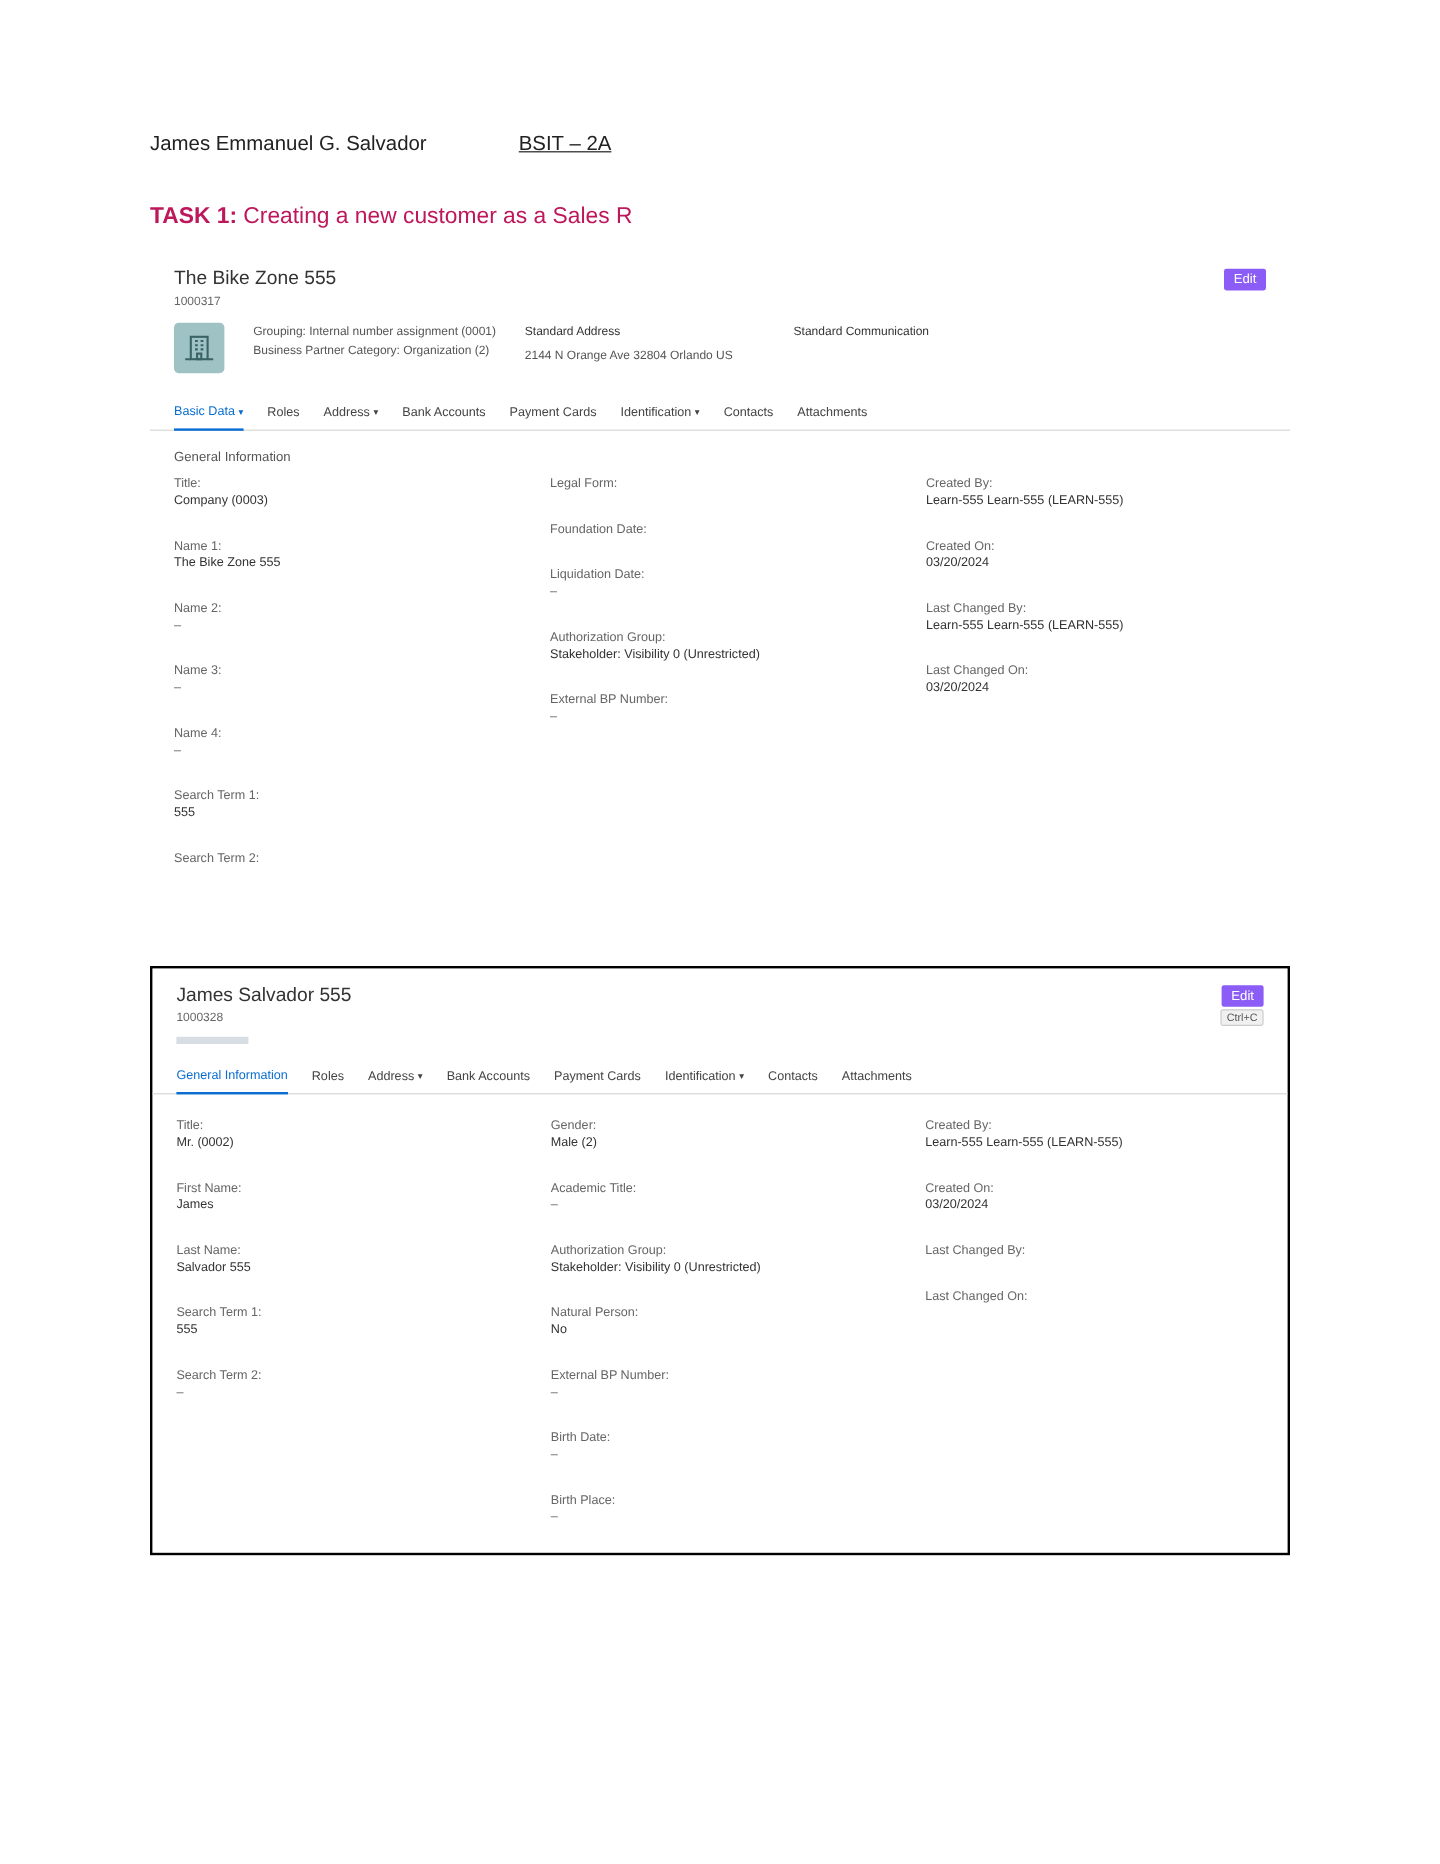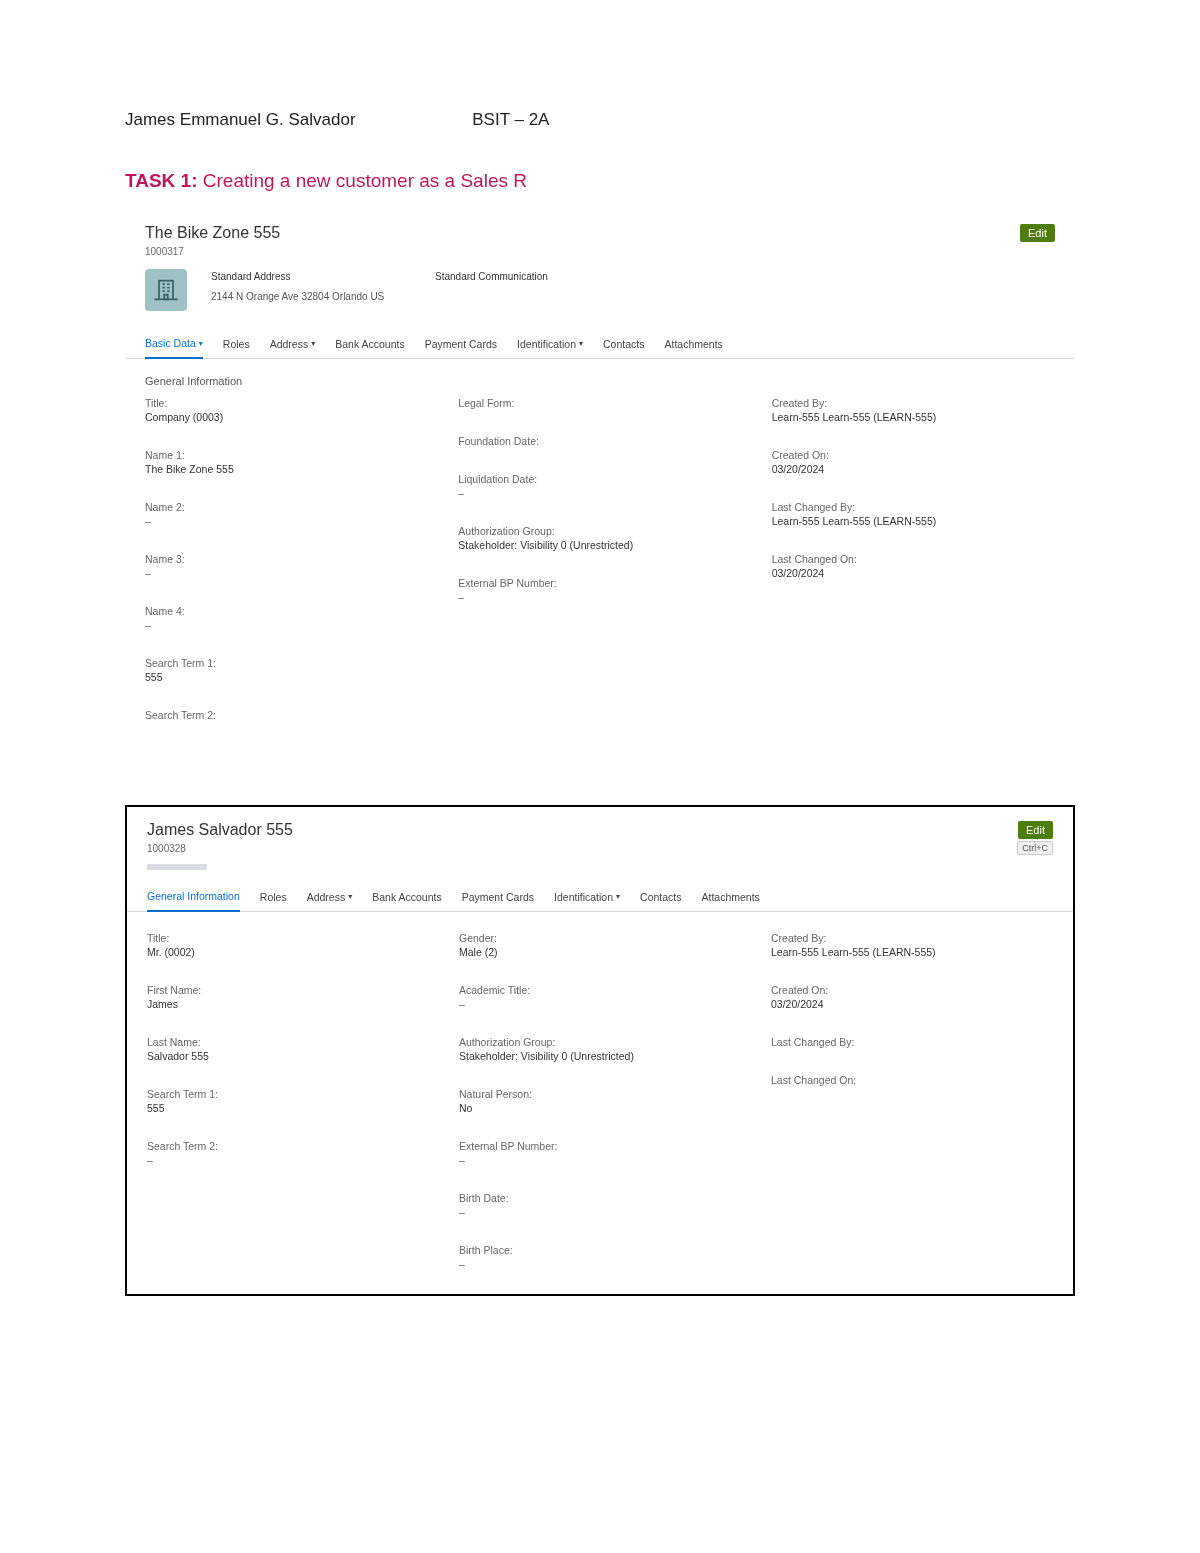--- a/index.html
+++ b/index.html
@@ -13,21 +13,22 @@
   .page {
     padding: 110px 125px 60px 125px;
   }
   .doc-header {
     font-size: 17px;
     color: #222;
     margin-bottom: 40px;
   }
   .doc-header .course {
     display: inline-block;
-    margin-left: 112px;
+    margin-left: 72px;
+    text-decoration: underline;
   }
   .task-heading {
     font-size: 19px;
     color: #be185d;
     margin: 0 0 18px 0;
   }
   .task-heading b { font-weight: bold; }
 
   .screenshot1 {
     margin: 0 0 60px 0;
@@ -48,21 +49,21 @@
   }
   .obj-id {
     font-size: 10px;
     color: #666;
     margin-top: 4px;
   }
   .edit-btn {
     position: absolute;
     top: 14px;
     right: 20px;
-    background: #4d7c0f;
+    background: #8b5cf6;
     color: #fff;
     font-size: 11px;
     padding: 3px 8px;
     border-radius: 2px;
     cursor: pointer;
   }
   .ctrlc-btn {
     position: absolute;
     top: 34px;
     right: 20px;
@@ -180,20 +181,24 @@
           <line x1="9" y1="7" x2="11" y2="7"></line>
             <line x1="13" y1="7" x2="15" y2="7"></line>
           <line x1="9" y1="10" x2="11" y2="10"></line>
             <line x1="13" y1="10" x2="15" y2="10"></line>
           <line x1="9" y1="13" x2="11" y2="13"></line>
             <line x1="13" y1="13" x2="15" y2="13"></line>
           <rect x="10.5" y="16" width="3" height="4"></rect>
         </svg>
       </div>
       <div class="overview-col">
+        <div><span class="lbl">Grouping:</span> <span>Internal number assignment (0001)</span></div>
+        <div><span class="lbl">Business Partner Category:</span> <span>Organization (2)</span></div>
+      </div>
+      <div class="overview-col">
         <div class="hdr">Standard Address</div>
         <div>2144 N Orange Ave 32804 Orlando US</div>
       </div>
       <div class="overview-col">
         <div class="hdr">Standard Communication</div>
       </div>
     </div>
 
     <div class="tabs">
       <div class="tab active">

